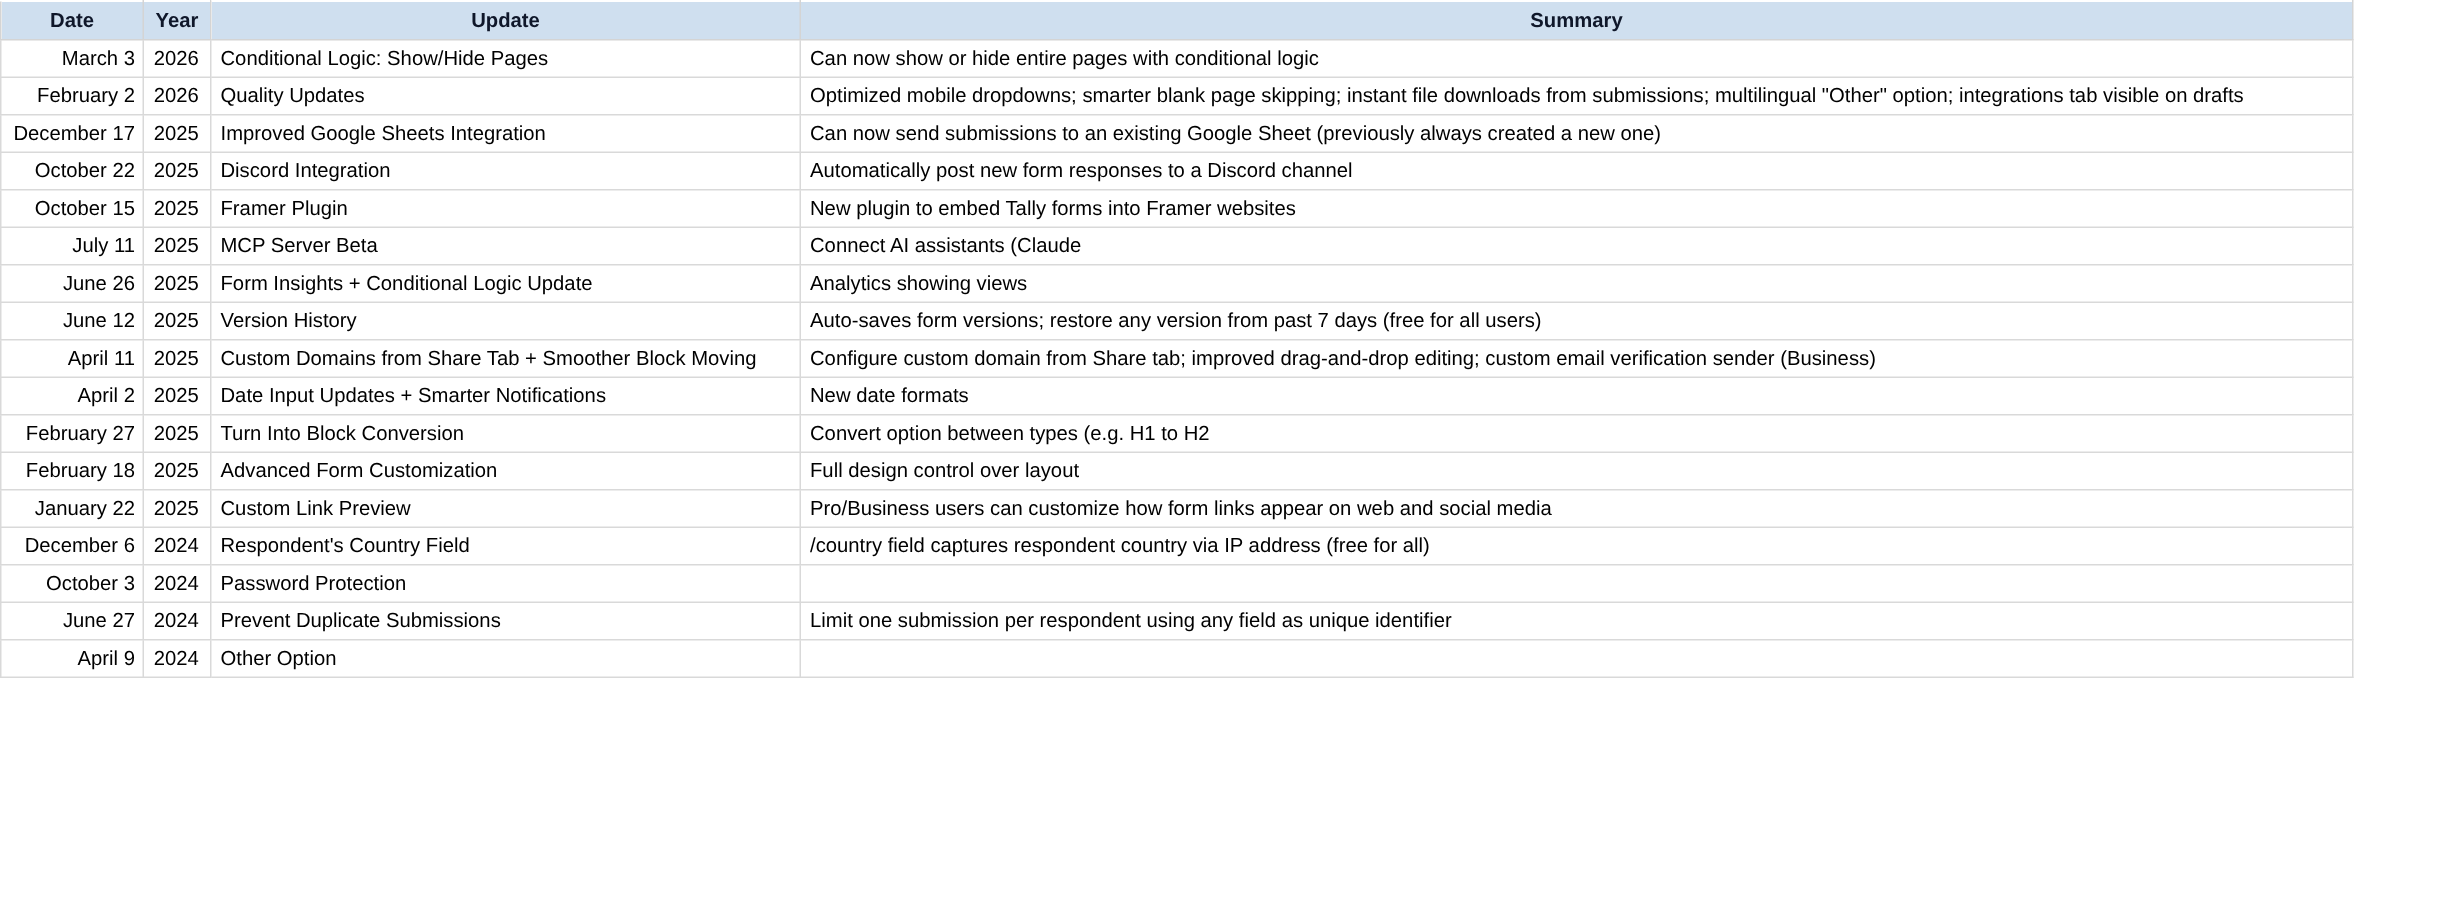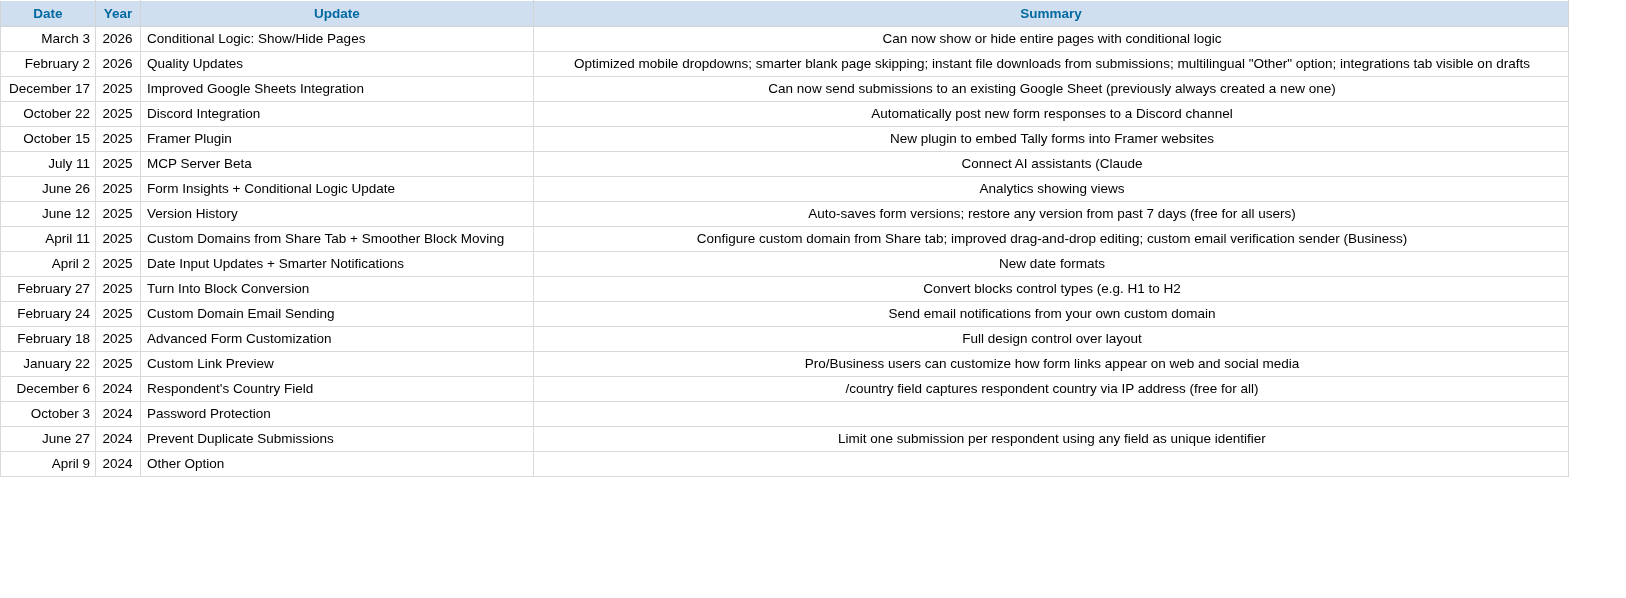--- a/index.html
+++ b/index.html
@@ -42,38 +42,38 @@
     background: #cfdfef;
     border: 1px solid #d4d4d4;
     border-top: 1px solid #ffffff;
     font-weight: bold;
     font-size: 13.5px;
     height: 26px;
     padding: 0 4px;
     text-align: center;
     white-space: nowrap;
     overflow: hidden;
-    color: #0369a1;
+    color: #0f172a;
   }
 
   tbody td {
     border: 1px solid #d9d9d9;
     height: 25px;
     padding: 0 4px;
     white-space: nowrap;
     overflow: hidden;
     vertical-align: middle;
     background: #ffffff;
     font-size: 13.5px;
   }
 
   td.date  { text-align: right;  padding-right: 5px; }
   td.year  { text-align: center;  padding-right: 5px; }
   td.update{ text-align: left;   padding-left: 6px;  }
-  td.summary { text-align: center; padding-left: 6px;  }
+  td.summary { text-align: left; padding-left: 6px;  }
 </style>
 </head>
 <body>
 
 <div class="sheet">
   <table class="grid">
     <colgroup>
       <col class="c-date">
       <col class="c-year">
       <col class="c-update">
@@ -145,27 +145,21 @@
         <tr>
           <td class="date">April 2</td>
           <td class="year">2025</td>
           <td class="update">Date Input Updates + Smarter Notifications</td>
           <td class="summary">New date formats</td>
         </tr>
         <tr>
           <td class="date">February 27</td>
           <td class="year">2025</td>
           <td class="update">Turn Into Block Conversion</td>
-          <td class="summary">Convert blocks control types (e.g. H1 to H2</td>
-        </tr>
-        <tr>
-          <td class="date">February 24</td>
-          <td class="year">2025</td>
-          <td class="update">Custom Domain Email Sending</td>
-          <td class="summary">Send email notifications from your own custom domain</td>
+          <td class="summary">Convert option between types (e.g. H1 to H2</td>
         </tr>
         <tr>
           <td class="date">February 18</td>
           <td class="year">2025</td>
           <td class="update">Advanced Form Customization</td>
           <td class="summary">Full design control over layout</td>
         </tr>
         <tr>
           <td class="date">January 22</td>
           <td class="year">2025</td>

